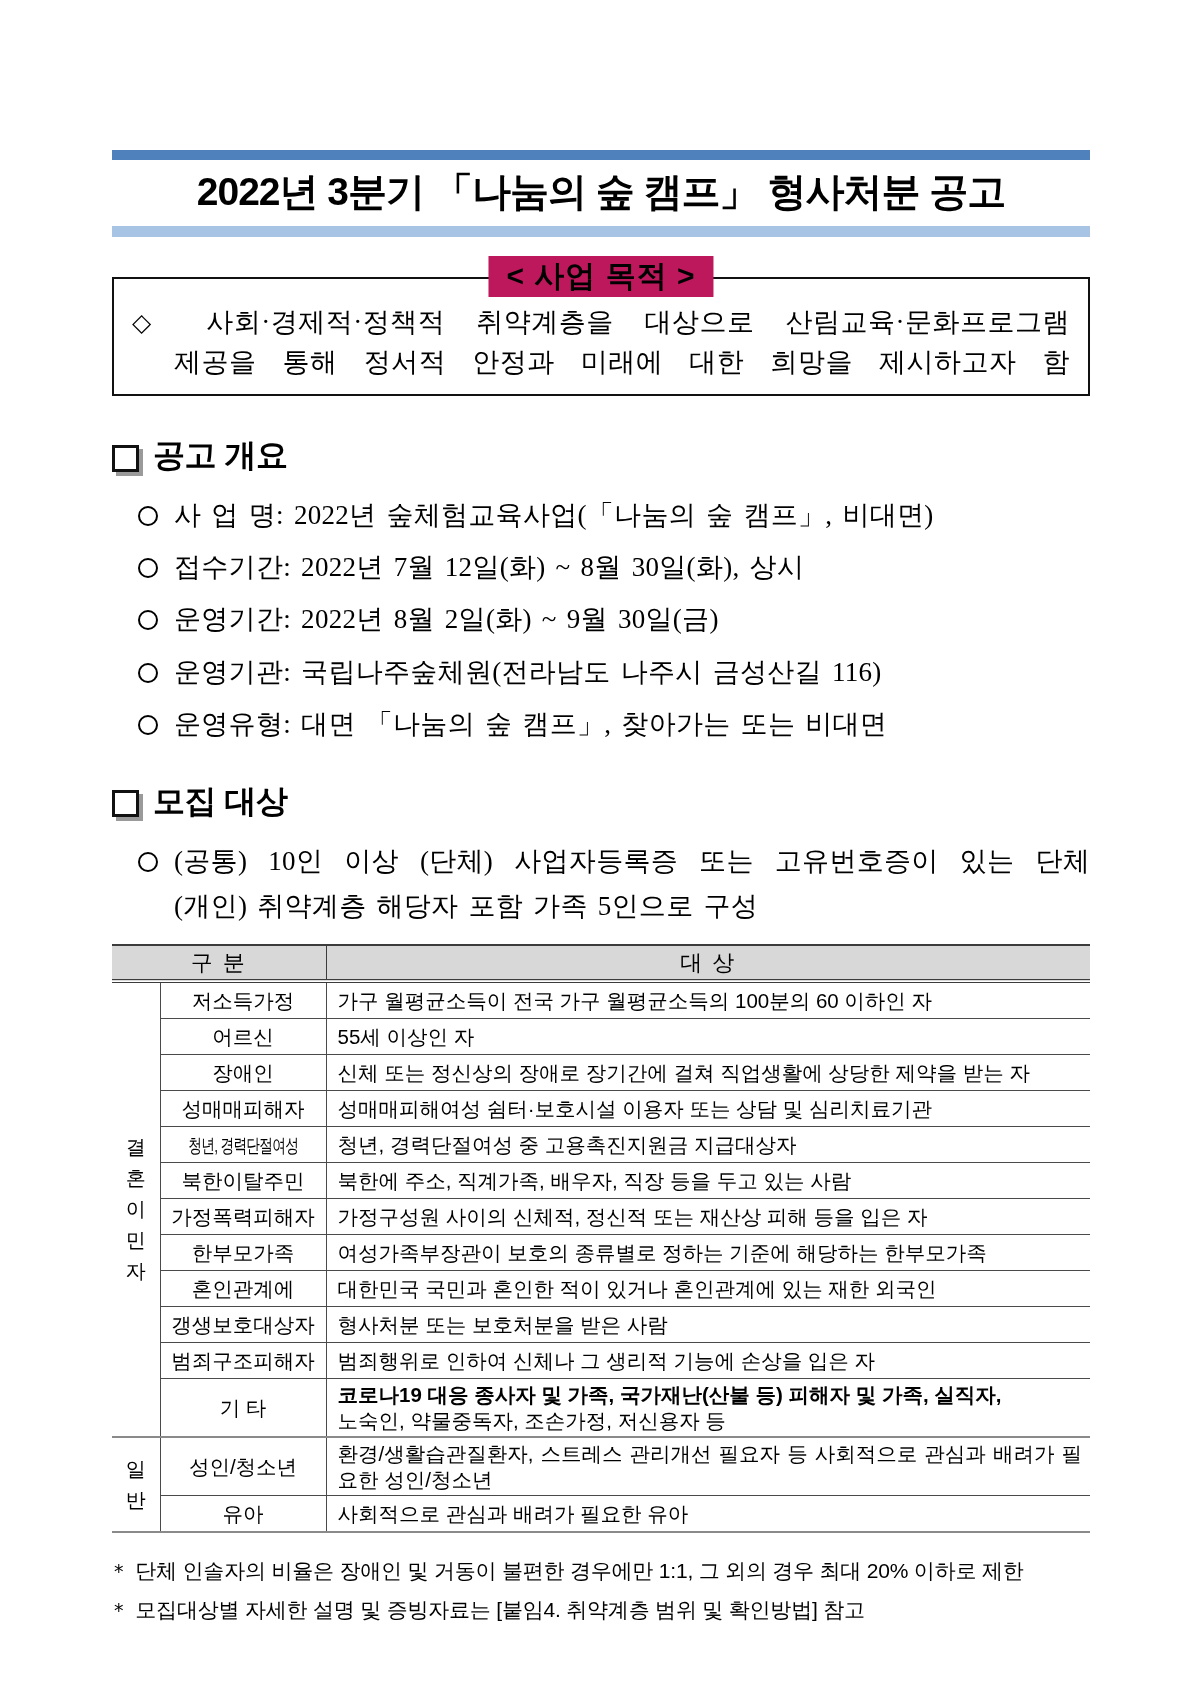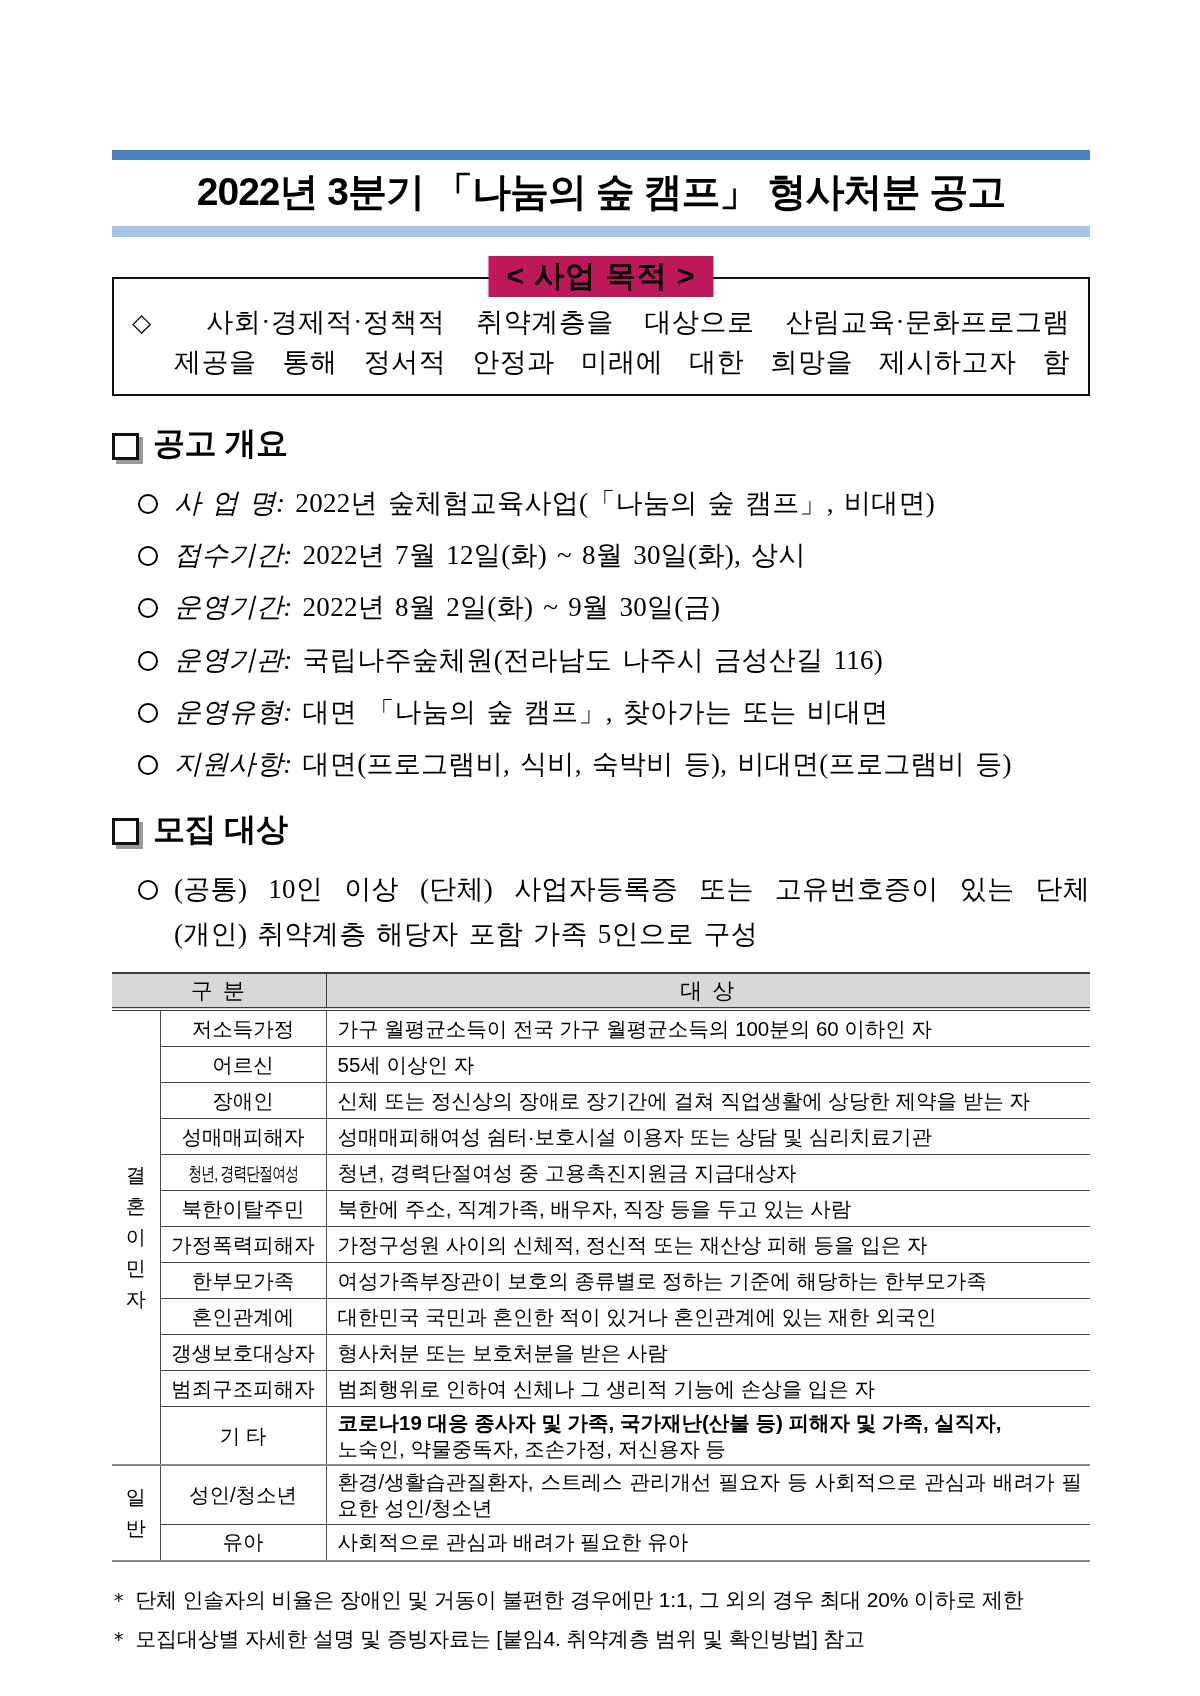--- a/index.html
+++ b/index.html
@@ -37,41 +37,41 @@
     text-align:justify;text-align-last:justify;
   }
   .purpose-line .diamond{font-family:"DejaVu Sans", sans-serif;font-size:25px;}
   .purpose-line2{margin-left:42px;margin-top:4px;}
 
   
   .section-header{
     display:flex;align-items:center;gap:14px;
     font-family:"Liberation Sans", sans-serif;
     font-weight:bold;font-size:32px;letter-spacing:-0.5px;
-    margin-top:26px;
+    margin-top:38px;
   }
   .square-icon{
     width:21px;height:21px;border:3px solid #111;
     box-shadow:4px 4px 0 #9a9a9a;flex:0 0 auto;margin-top:4px;
     background:#fff;
   }
 
   
   .bullet-list{margin-top:20px;padding-left:26px;}
   .bullet-item{
     display:flex;align-items:flex-start;
     font-size:27px;letter-spacing:0.3px;word-spacing:3px;
     margin-bottom:17px;line-height:1.3;
   }
   .circle-icon{
     width:16px;height:16px;border:2.5px solid #000;border-radius:50%;
     flex:0 0 auto;margin:8px 16px 0 0;background:#fff;
   }
   .bullet-text{flex:1;}
-  .item-label{white-space:pre;font-style:italic;}
+  .item-label{white-space:pre;}
 
   .common-item{margin-bottom:0;}
   .common-line1{text-align:justify;text-align-last:justify;}
   .common-line2{margin-top:10px;}
 
   
   .recruit-table{
     width:100%;border-collapse:collapse;table-layout:fixed;
     margin-top:20px;
     font-family:"Liberation Sans", sans-serif;
@@ -154,24 +154,20 @@
       <span class="bullet-text"><span class="item-label">운영기간:</span> <span>2022년 8월   2일(화) ~ 9월 30일(금)</span></span>
     </div>
     <div class="bullet-item">
       <span class="circle-icon"></span>
       <span class="bullet-text"><span class="item-label">운영기관:</span> <span>국립나주숲체원(전라남도 나주시 금성산길 116)</span></span>
     </div>
     <div class="bullet-item">
       <span class="circle-icon"></span>
       <span class="bullet-text"><span class="item-label">운영유형:</span> <span>대면 「나눔의 숲 캠프」, 찾아가는 또는 비대면</span></span>
     </div>
-    <div class="bullet-item">
-      <span class="circle-icon"></span>
-      <span class="bullet-text"><span class="item-label">지원사항:</span> <span>대면(프로그램비, 식비, 숙박비 등), 비대면(프로그램비 등)</span></span>
-    </div>
   </div>
 
   <div class="section-header">
     <span class="square-icon"></span>
     <span>모집 대상</span>
   </div>
 
   <div class="bullet-list">
     <div class="bullet-item common-item">
       <span class="circle-icon"></span>

